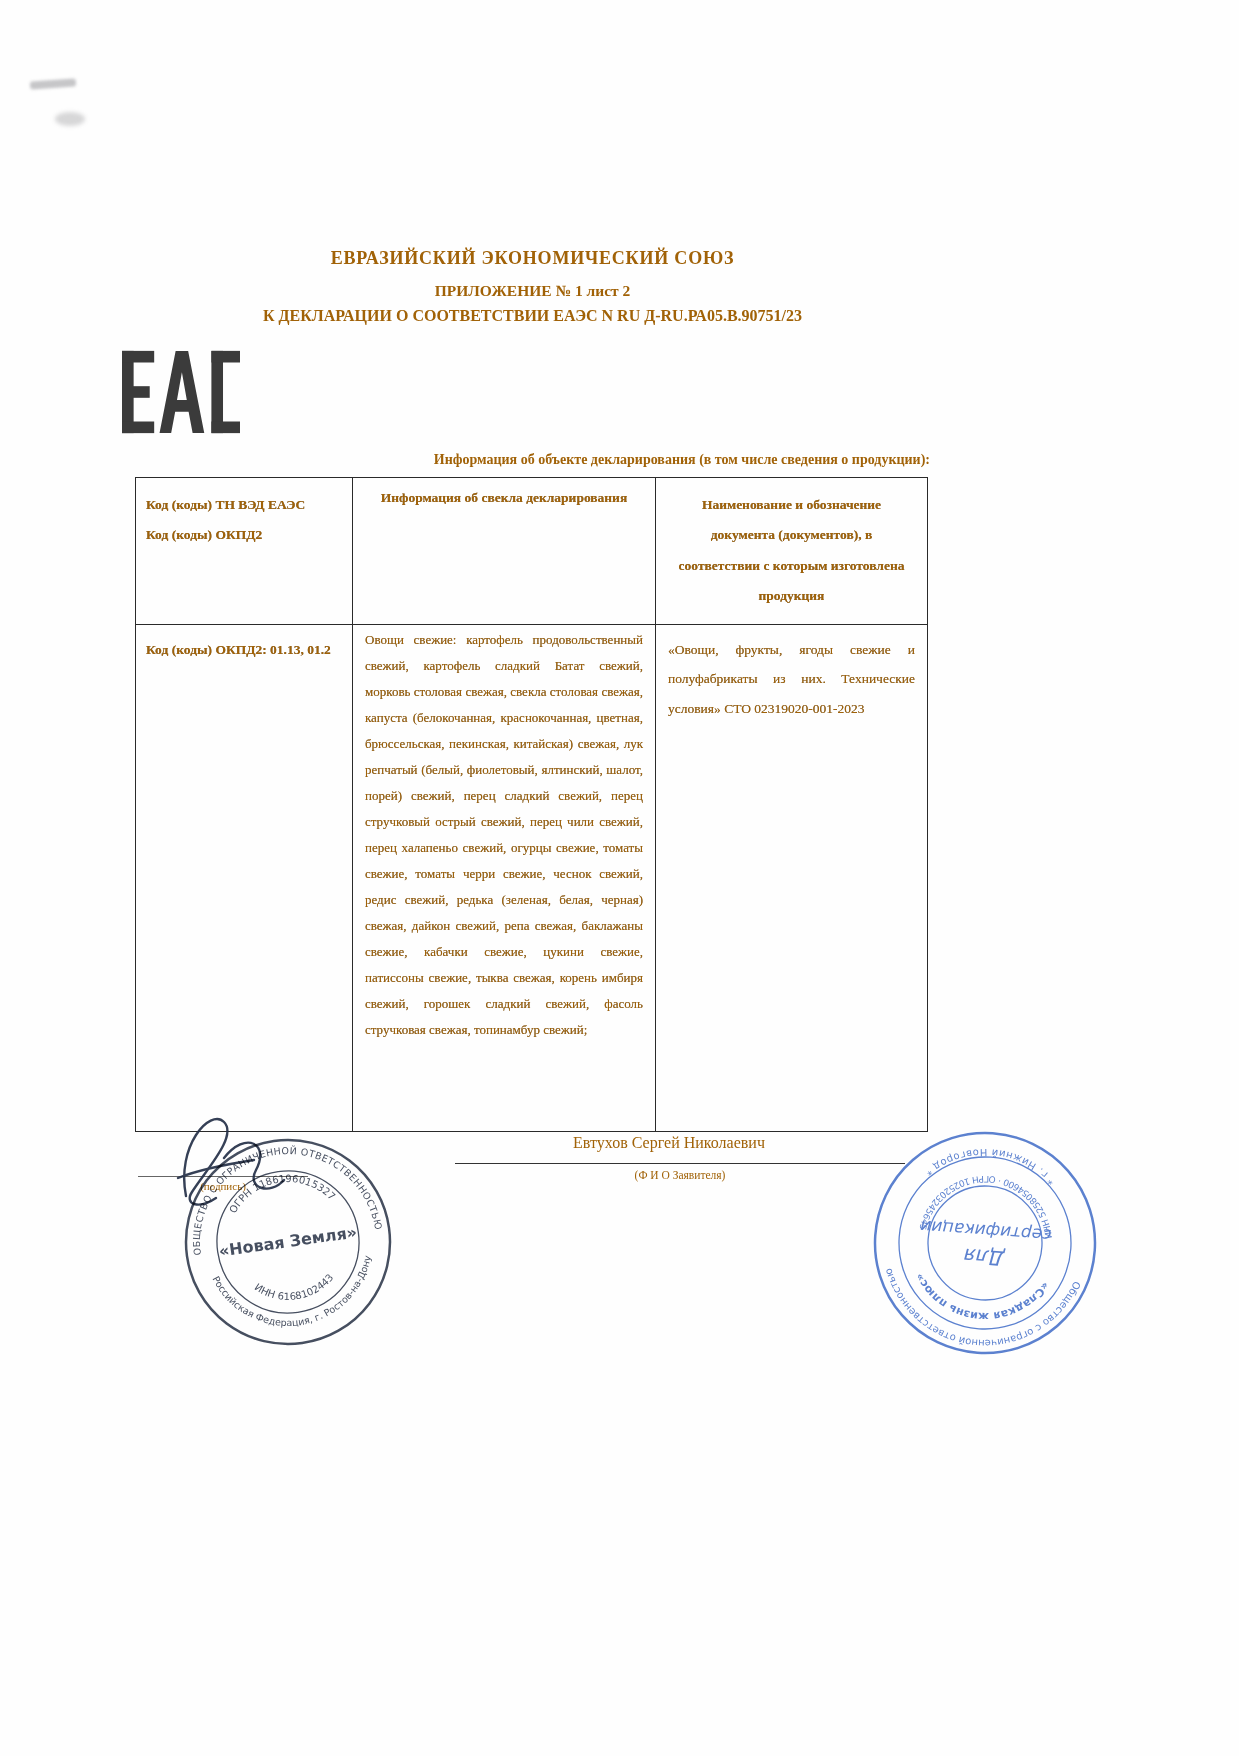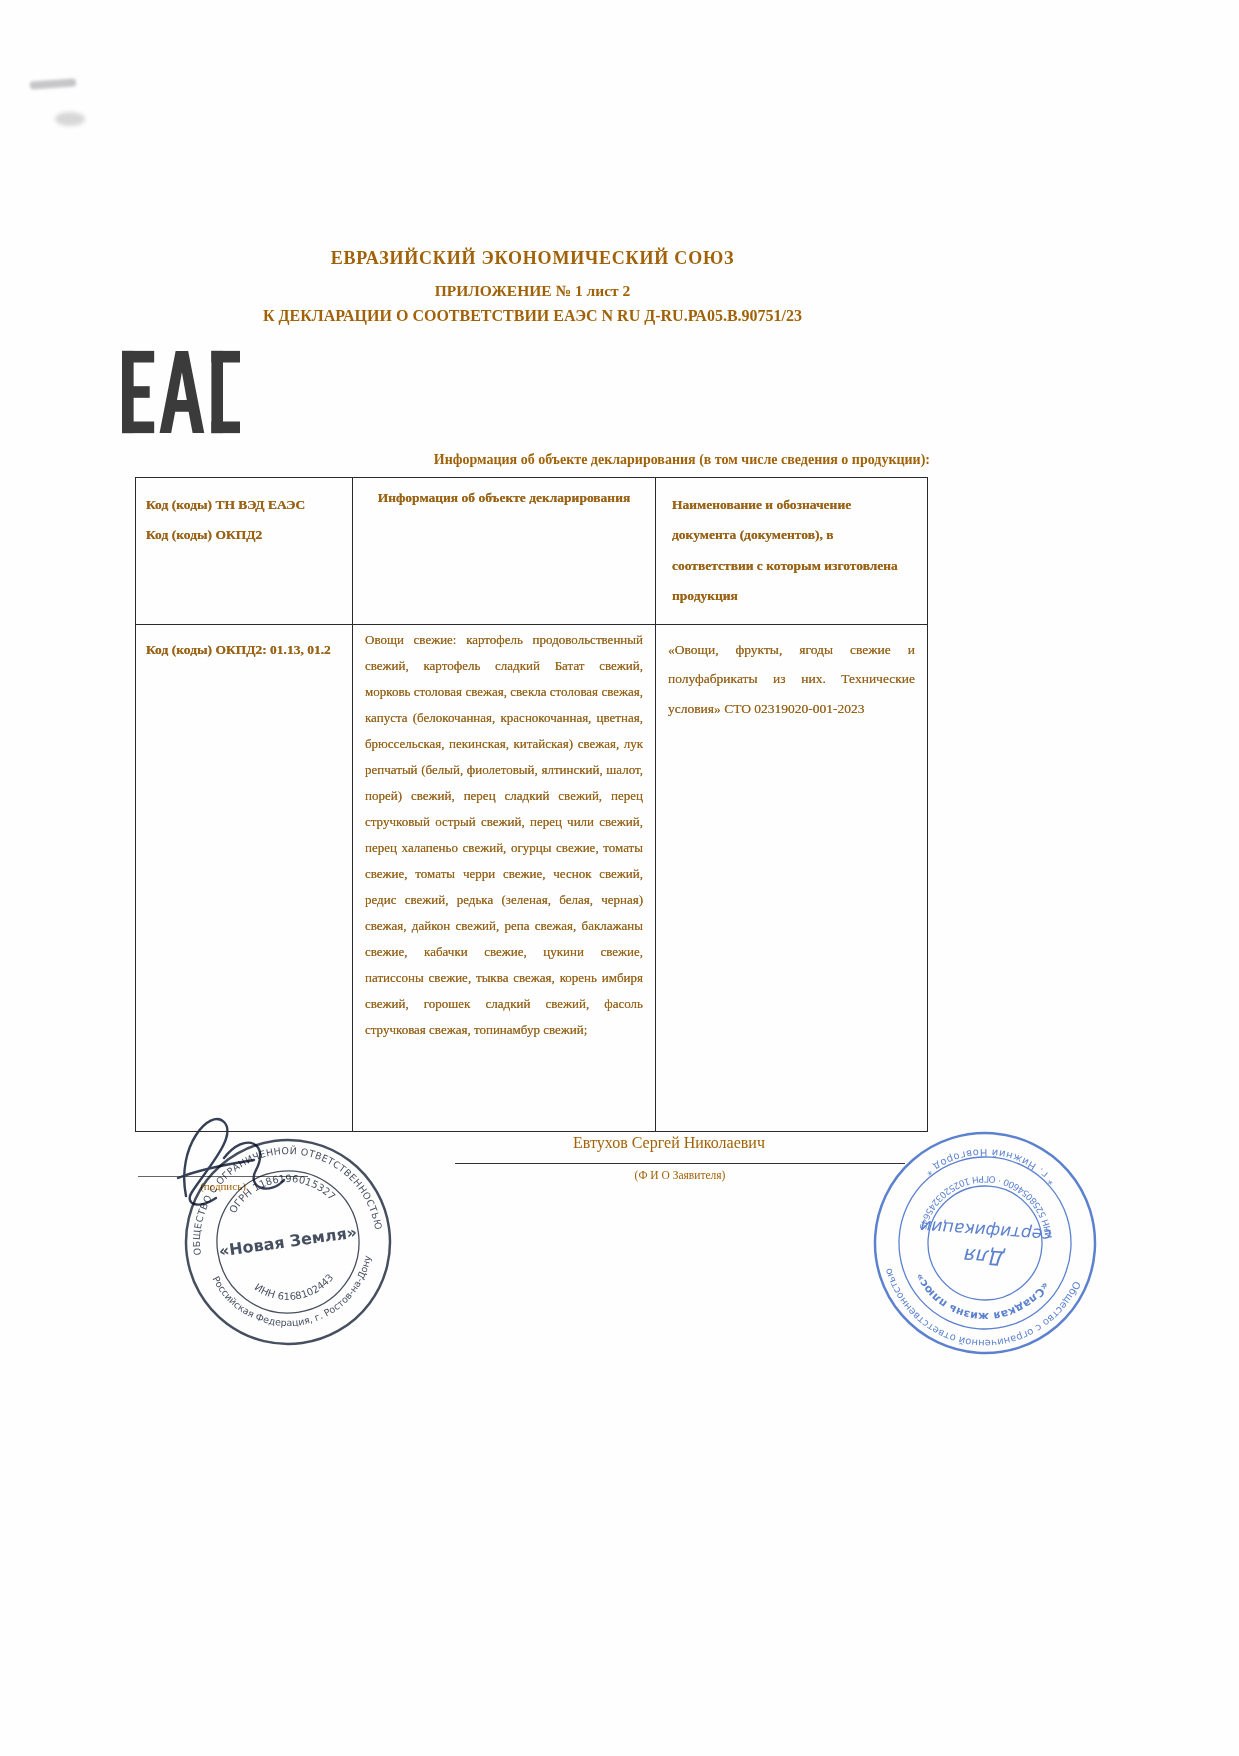--- a/index.html
+++ b/index.html
@@ -40,21 +40,21 @@
   .dtable { left: 135px; top: 477px; width: 793px;
             border: 1.5px solid #2a2a2a; box-sizing: border-box;
             text-shadow: 0 0 .3px rgba(25,25,25,.55); }
   .trow { display: grid; grid-template-columns: 217px 303px 1fr; }
   .cell { box-sizing: border-box; }
   .trow .cell:nth-child(1), .trow .cell:nth-child(2) { border-right: 1.5px solid #2a2a2a; }
   .thead .cell { border-bottom: 1.5px solid #2a2a2a; min-height: 118px;
                  font-weight: bold; font-size: 13.5px; }
   .hc1 { padding: 12px 10px; line-height: 2.25; text-align: left; }
   .hc2 { padding: 12px 8px; text-align: center; }
-  .hc3 { padding: 12px 16px; line-height: 2.25; }
+  .hc3 { padding: 12px 16px; text-align: center; line-height: 2.25; }
   .tbody .cell { min-height: 506px; }
   .bc1 { padding: 10px; font-weight: bold; font-size: 13.5px; line-height: 2.15; text-align: justify; }
   .bc1 p { margin: 0 0 2px 0; }
   .bc2 { padding: 2px 12px; font-size: 13px; line-height: 2.0; text-align: justify; }
   .bc3 { padding: 10px 12px; font-size: 13.5px; line-height: 2.2; text-align: justify; }
 
   
   .applicant-name { left: 444px; top: 1134px; width: 450px; text-align: center; font-size: 16px; }
   .name-rule { left: 455px; top: 1163px; width: 450px; height: 0; border-top: 1.5px solid #333; }
   .name-caption { left: 455px; top: 1169px; width: 450px; text-align: center; font-size: 11.5px; }
@@ -97,21 +97,21 @@
   </svg>
 
   <div class="abs caption">Информация об объекте декларирования (в том числе сведения о продукции):</div>
 
   <div class="abs dtable">
     <div class="trow thead">
       <div class="cell hc1">
         <div>Код (коды) ТН ВЭД ЕАЭС</div>
         <div>Код (коды) ОКПД2</div>
       </div>
-      <div class="cell hc2">Информация об объекте декларирования</div>
+      <div class="cell hc2">Информация об свекла декларирования</div>
       <div class="cell hc3">Наименование и обозначение документа (документов), в соответствии с которым изготовлена продукция</div>
     </div>
     <div class="trow tbody">
       <div class="cell bc1">
         <p>Код (коды) ОКПД2: 01.13, 01.2</p>
       </div>
       <div class="cell bc2">Овощи свежие: картофель продовольственный свежий, картофель сладкий Батат свежий, морковь столовая свежая, свекла столовая свежая, капуста (белокочанная, краснокочанная, цветная, брюссельская, пекинская, китайская) свежая, лук репчатый (белый, фиолетовый, ялтинский, шалот, порей) свежий, перец сладкий свежий, перец стручковый острый свежий, перец чили свежий, перец халапеньо свежий, огурцы свежие, томаты свежие, томаты черри свежие, чеснок свежий, редис свежий, редька (зеленая, белая, черная) свежая, дайкон свежий, репа свежая, баклажаны свежие, кабачки свежие, цукини свежие, патиссоны свежие, тыква свежая, корень имбиря свежий, горошек сладкий свежий, фасоль стручковая свежая, топинамбур свежий;</div>
       <div class="cell bc3">«Овощи, фрукты, ягоды свежие и полуфабрикаты из них. Технические условия» СТО 02319020-001-2023</div>
     </div>
   </div>

